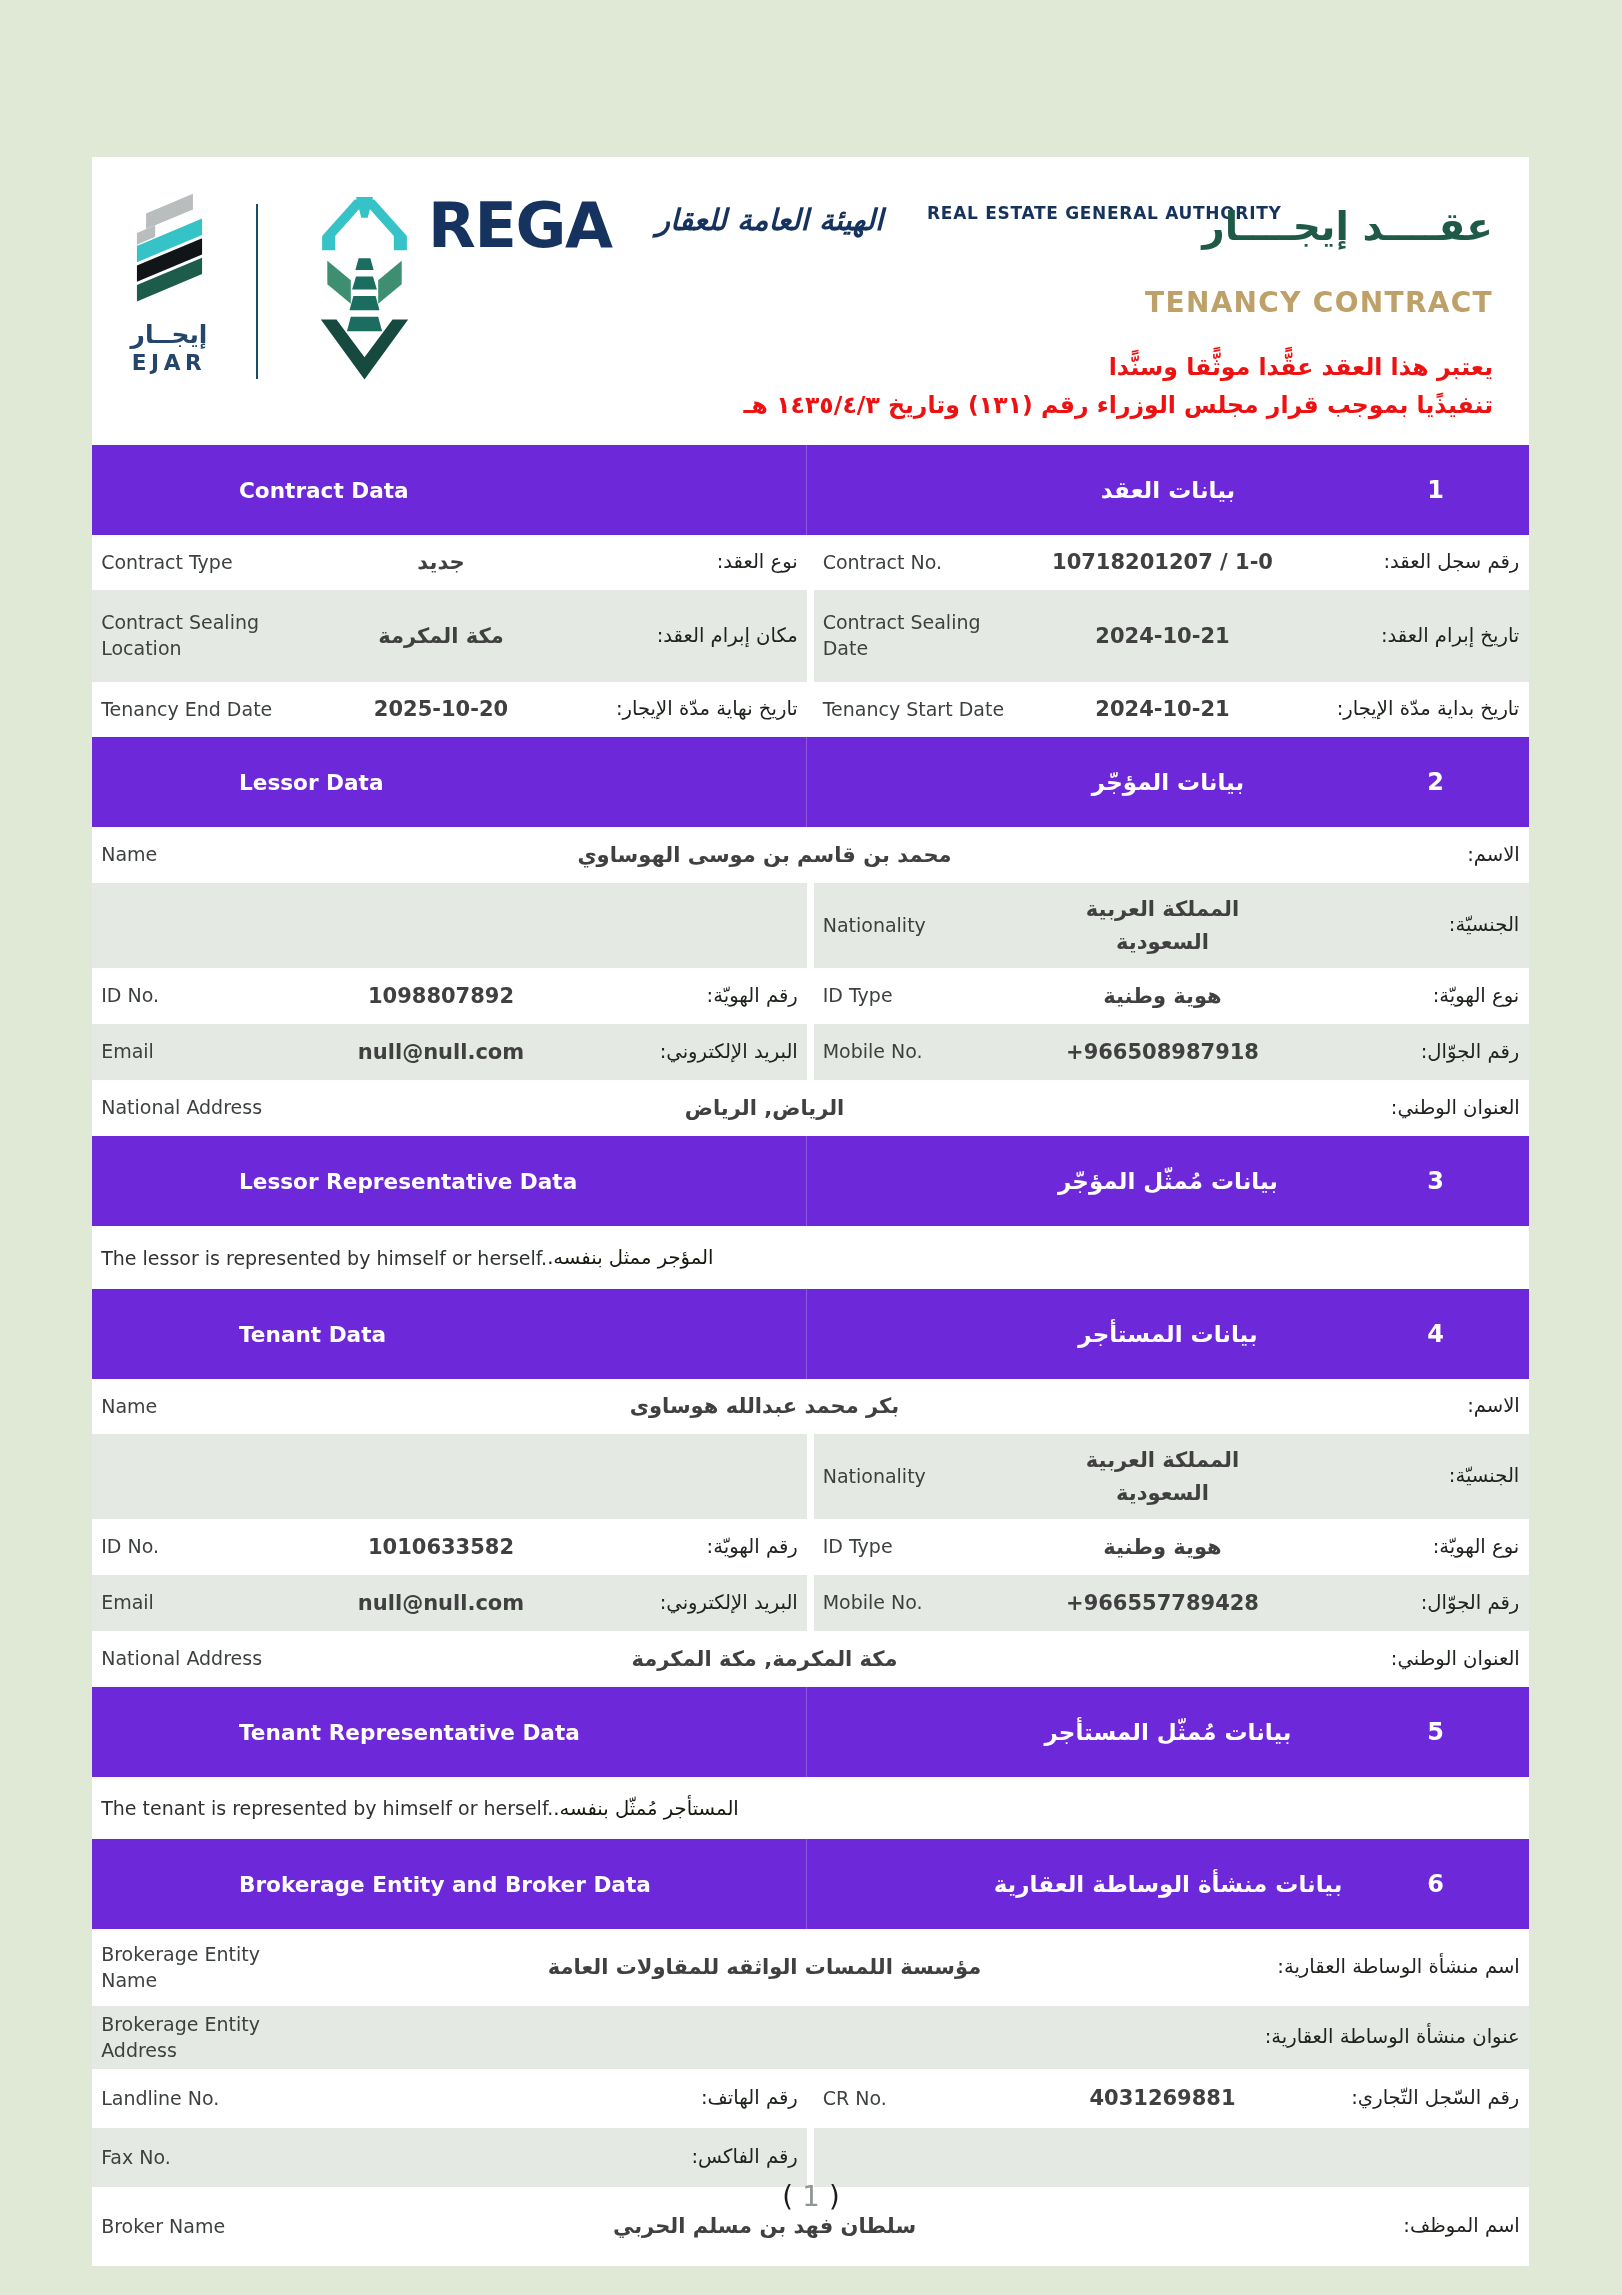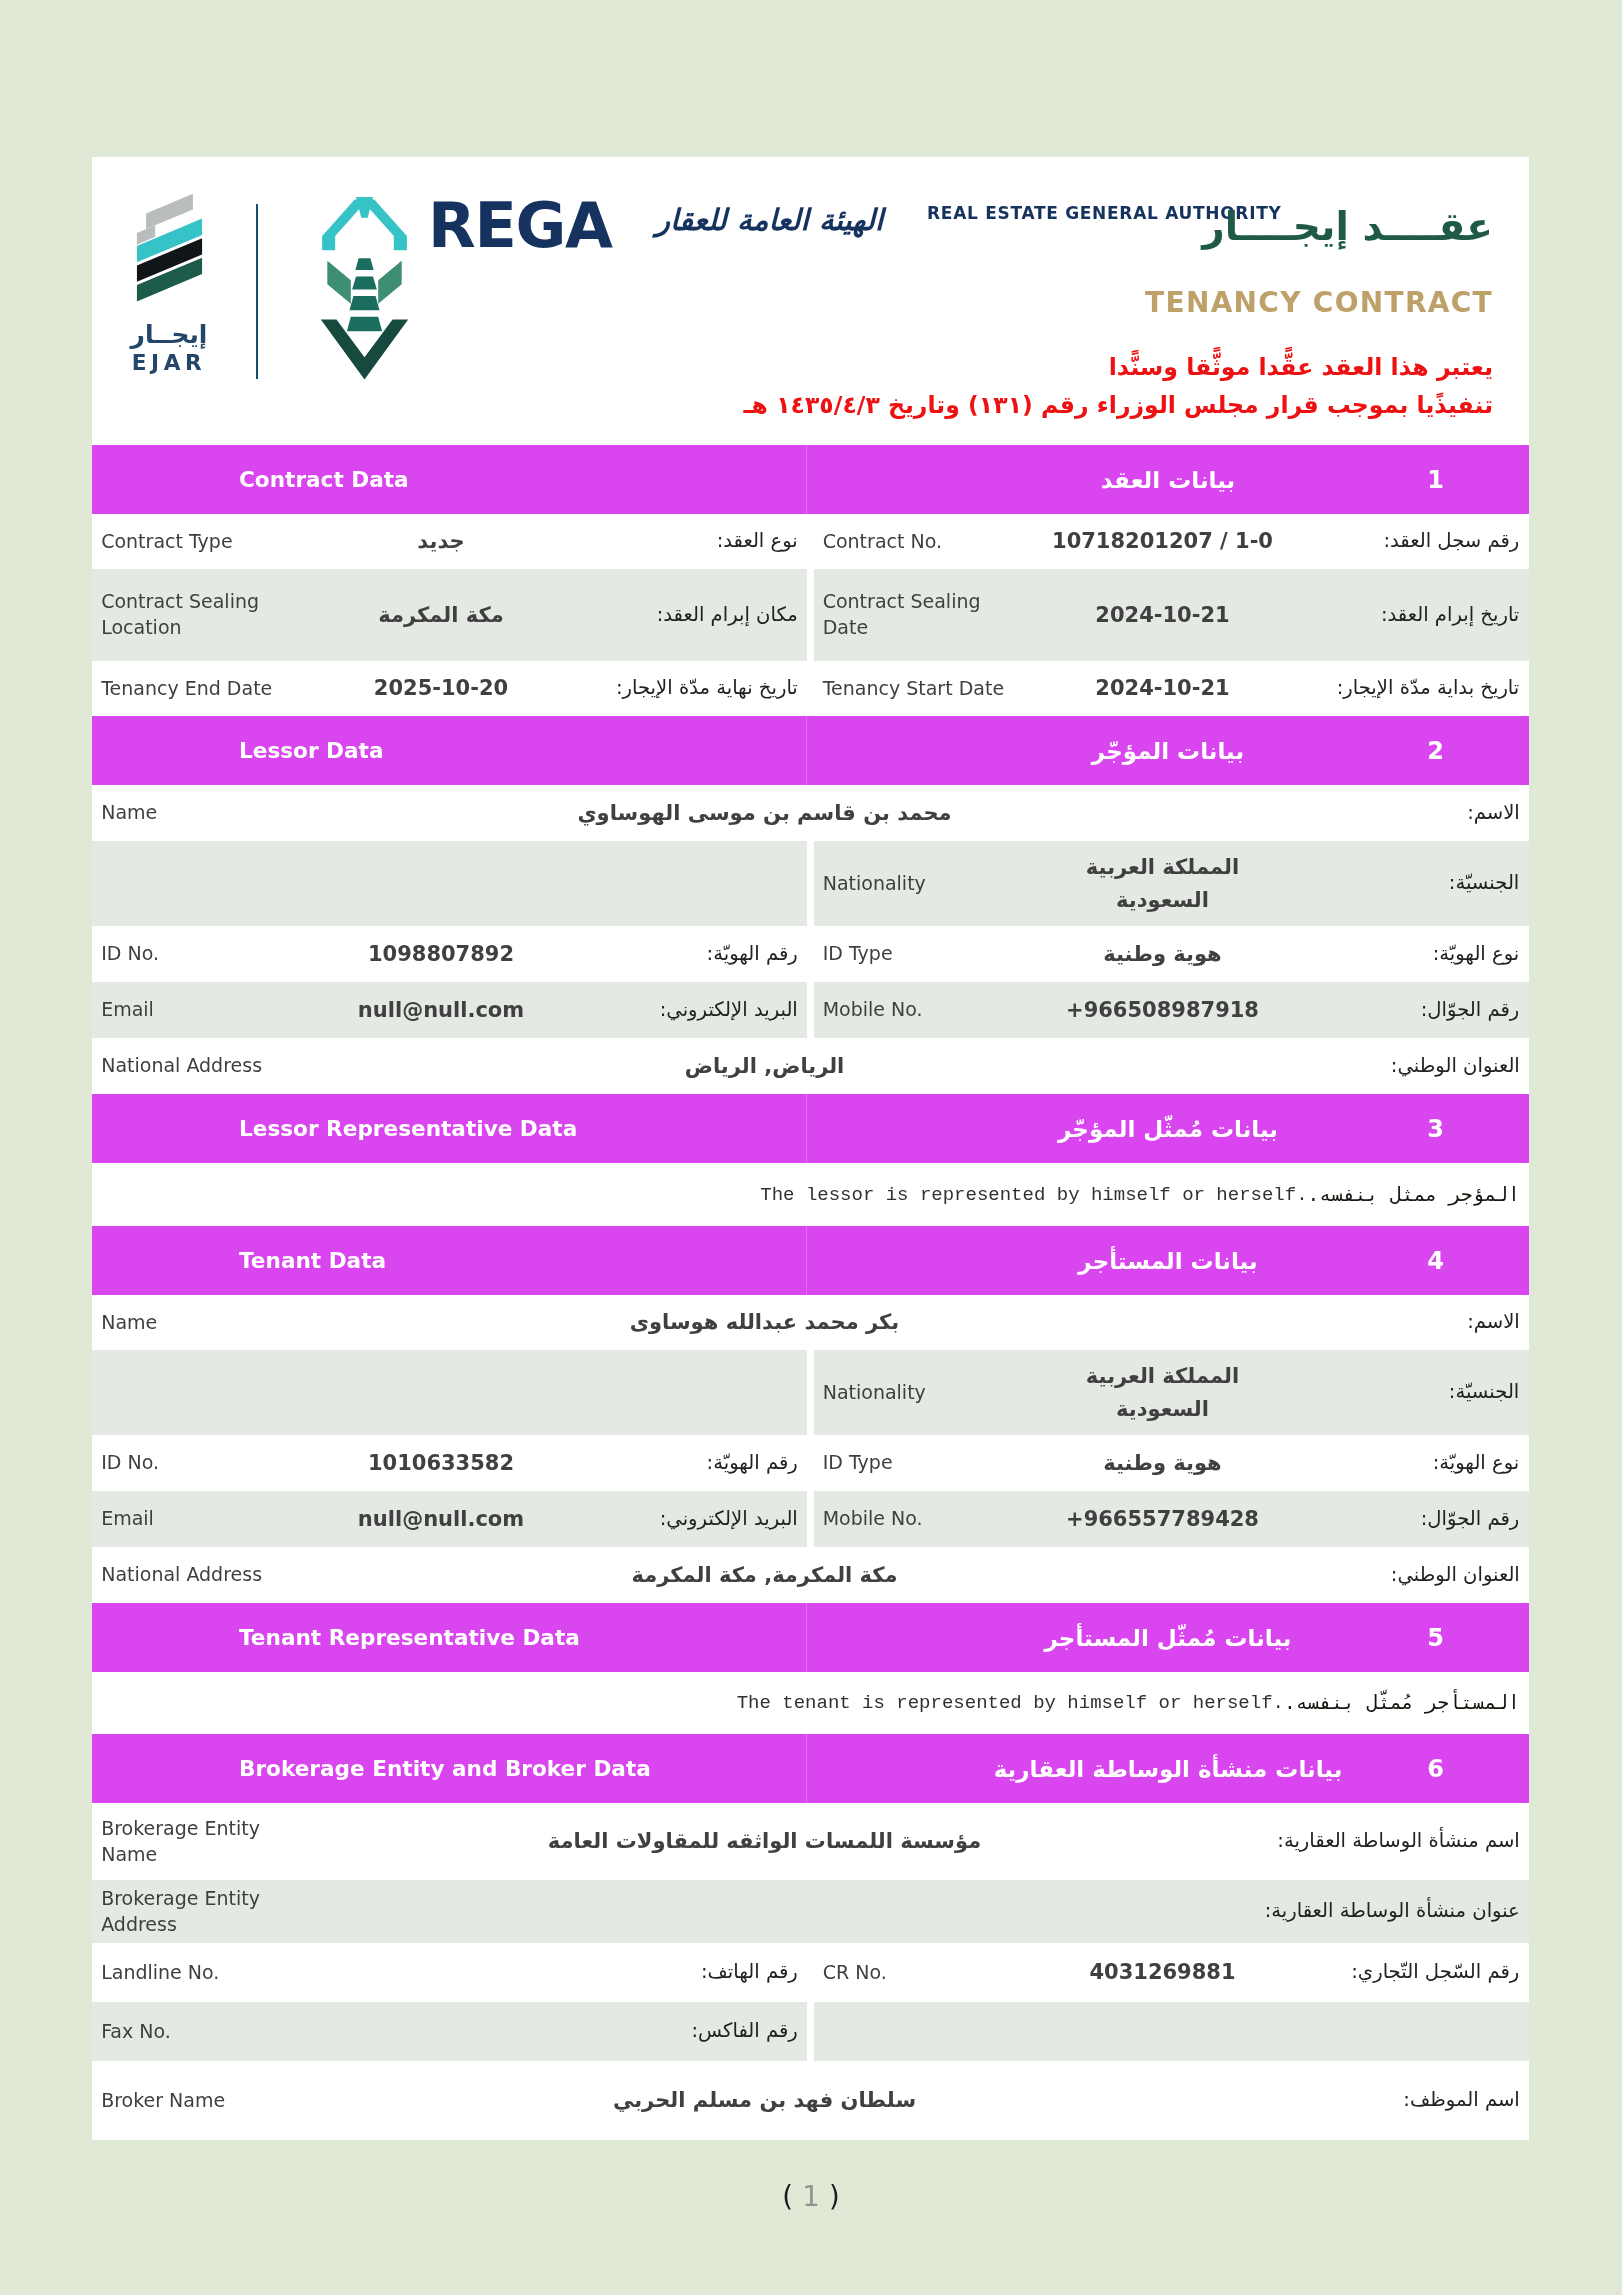--- a/index.html
+++ b/index.html
@@ -22,21 +22,21 @@
   .rega-word{font-size:62px;font-weight:bold;color:#16335f;line-height:1.0;letter-spacing:-1.3px;}
   .rega-ar{font-size:29.4px;font-weight:bold;color:#16335f;margin-top:7.9px;direction:rtl;text-align:left;font-style:italic;}
   .rega-sub{font-size:17px;font-weight:bold;color:#16335f;letter-spacing:0.7px;margin-top:7.9px;}
   .titles{position:absolute;right:36px;top:47px;text-align:right;}
   .title-ar{font-size:39px;font-weight:bold;color:#1f5a49;direction:rtl;}
   .title-en{font-size:28px;font-weight:bold;color:#bda169;letter-spacing:1.3px;margin-top:37px;}
   .notice{position:absolute;left:393px;right:36px;top:191px;direction:rtl;
           color:#ee1111;font-weight:bold;font-size:23.6px;line-height:38px;}
 
   
-  .sec-head{display:flex;background:#d946ef;color:#ffffff;height:69px;}
+  .sec-head{display:flex;background:#6d28d9;color:#ffffff;height:90px;}
   .sh-left{width:715px;box-sizing:border-box;display:flex;align-items:center;
            padding-left:147px;border-right:1.3px solid rgba(255,255,255,0.22);}
   .sh-left span{font-size:21.6px;font-weight:bold;}
   .sh-right{flex:1;position:relative;display:flex;align-items:center;justify-content:center;}
   .sh-ar{font-size:23px;font-weight:bold;direction:rtl;text-align:center;}
   .sh-num{position:absolute;right:85px;font-size:24px;font-weight:bold;}
 
   
   .row{display:flex;width:100%;box-sizing:border-box;}
   .gray{background:#e4e9e3;}
@@ -46,21 +46,21 @@
   .half{width:715px;box-sizing:border-box;display:flex;align-items:center;padding:0 9.2px;justify-content:flex-end;}
   .gap{width:6.5px;background:#ffffff;flex:0 0 6.5px;}
   .lbl-en{width:185px;flex:0 0 185px;font-size:19px;color:#3c413e;line-height:1.35;}
   .lbl-ar{width:202px;flex:0 0 202px;text-align:right;font-size:19.6px;color:#20241f;direction:rtl;line-height:1.35;}
   .val{flex:1;text-align:center;}
   .vtext{display:inline-block;font-weight:bold;font-size:21px;color:#404040;line-height:1.55;}
   .vwrap{max-width:183px;}
   .single{align-items:center;padding:0 9.2px;}
   .single .lbl-ar{width:288px;flex:0 0 288px;}
   .single .lbl-en{width:196px;flex:0 0 196px;}
-  .rep{align-items:center;justify-content:flex-end;padding:0 9.2px;font-family:Liberation Mono, monospace;}
+  .rep{align-items:center;justify-content:flex-start;padding:0 9.2px;}
   .rep-en{font-size:19px;color:#2f332f;}
   .rep-ar{font-size:19.6px;color:#15180f;direction:rtl;}
 
   
   .footer{position:absolute;top:2180px;left:0;width:1622px;text-align:center;font-size:27.5px;color:#1c1c1c;}
   .page-num{color:#8f9591;padding:0 9.2px;}
 </style>
 </head>
 <body>
 

